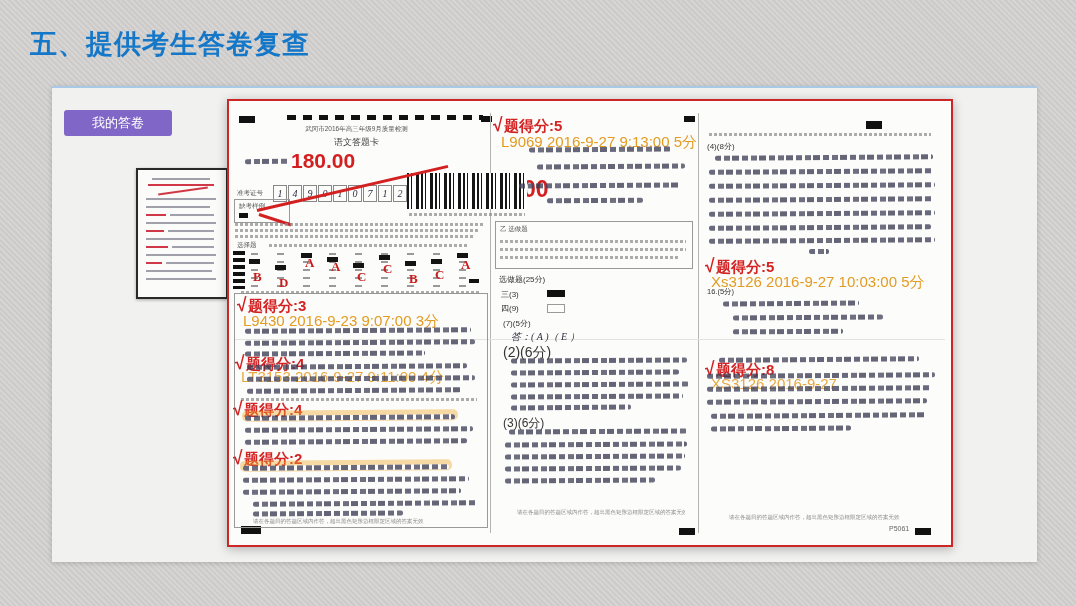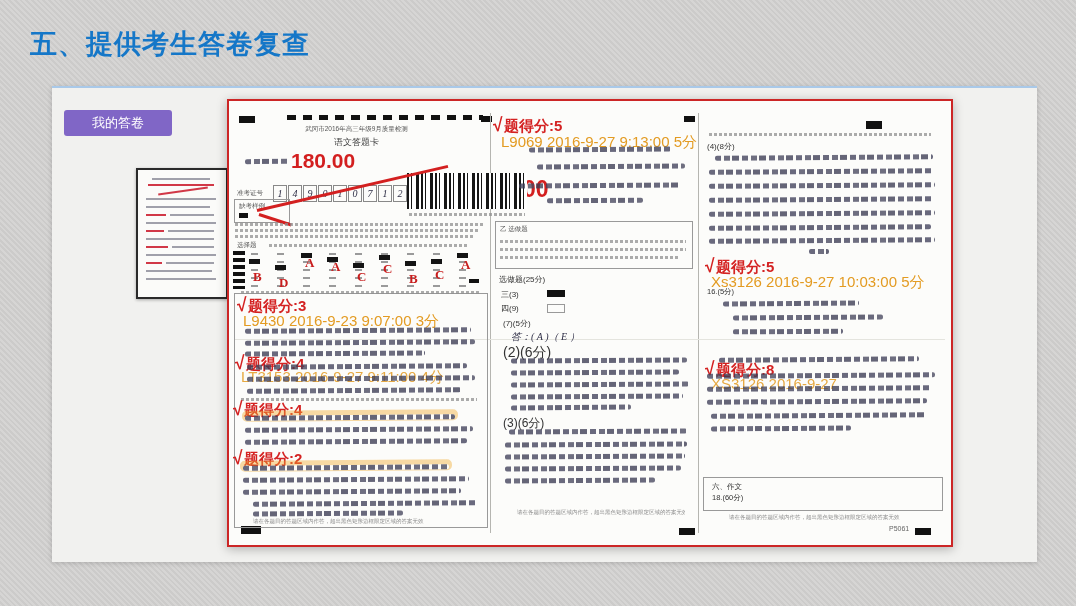--- a/index.html
+++ b/index.html
@@ -268,22 +268,18 @@
 
     <div class="hl" style="left:490px;top:256px;width:200px"></div>
     <div class="ann" style="left:476px;top:258px"><span class="chk">√</span><span>题得分:8</span></div>
     <div class="stamp" style="left:482px;top:274px;opacity:.85">XS3126 2016-9-27</div>
     <div class="hl" style="left:478px;top:272px;width:228px"></div>
     <div class="hl" style="left:478px;top:285px;width:224px"></div>
     <div class="hl" style="left:478px;top:298px;width:220px"></div>
     <div class="hl" style="left:482px;top:312px;width:216px"></div>
     <div class="hl" style="left:482px;top:325px;width:140px"></div>
 
-    <div class="box" style="left:474px;top:376px;width:238px;height:32px">
-      <div class="ptxt" style="left:8px;top:4px;font-size:7.5px">六、作文</div>
-      <div class="ptxt" style="left:8px;top:15px;font-size:7.5px">18.(60分)</div>
-    </div>
 
     <div class="foot" style="left:500px;top:413px;width:190px">请在各题目的答题区域内作答，超出黑色矩形边框限定区域的答案无效</div>
     <div class="ptxt" style="left:660px;top:424px;font-size:7px;color:#666">P5061</div>
 
   </div>
 </div>
 
 </body></html>

